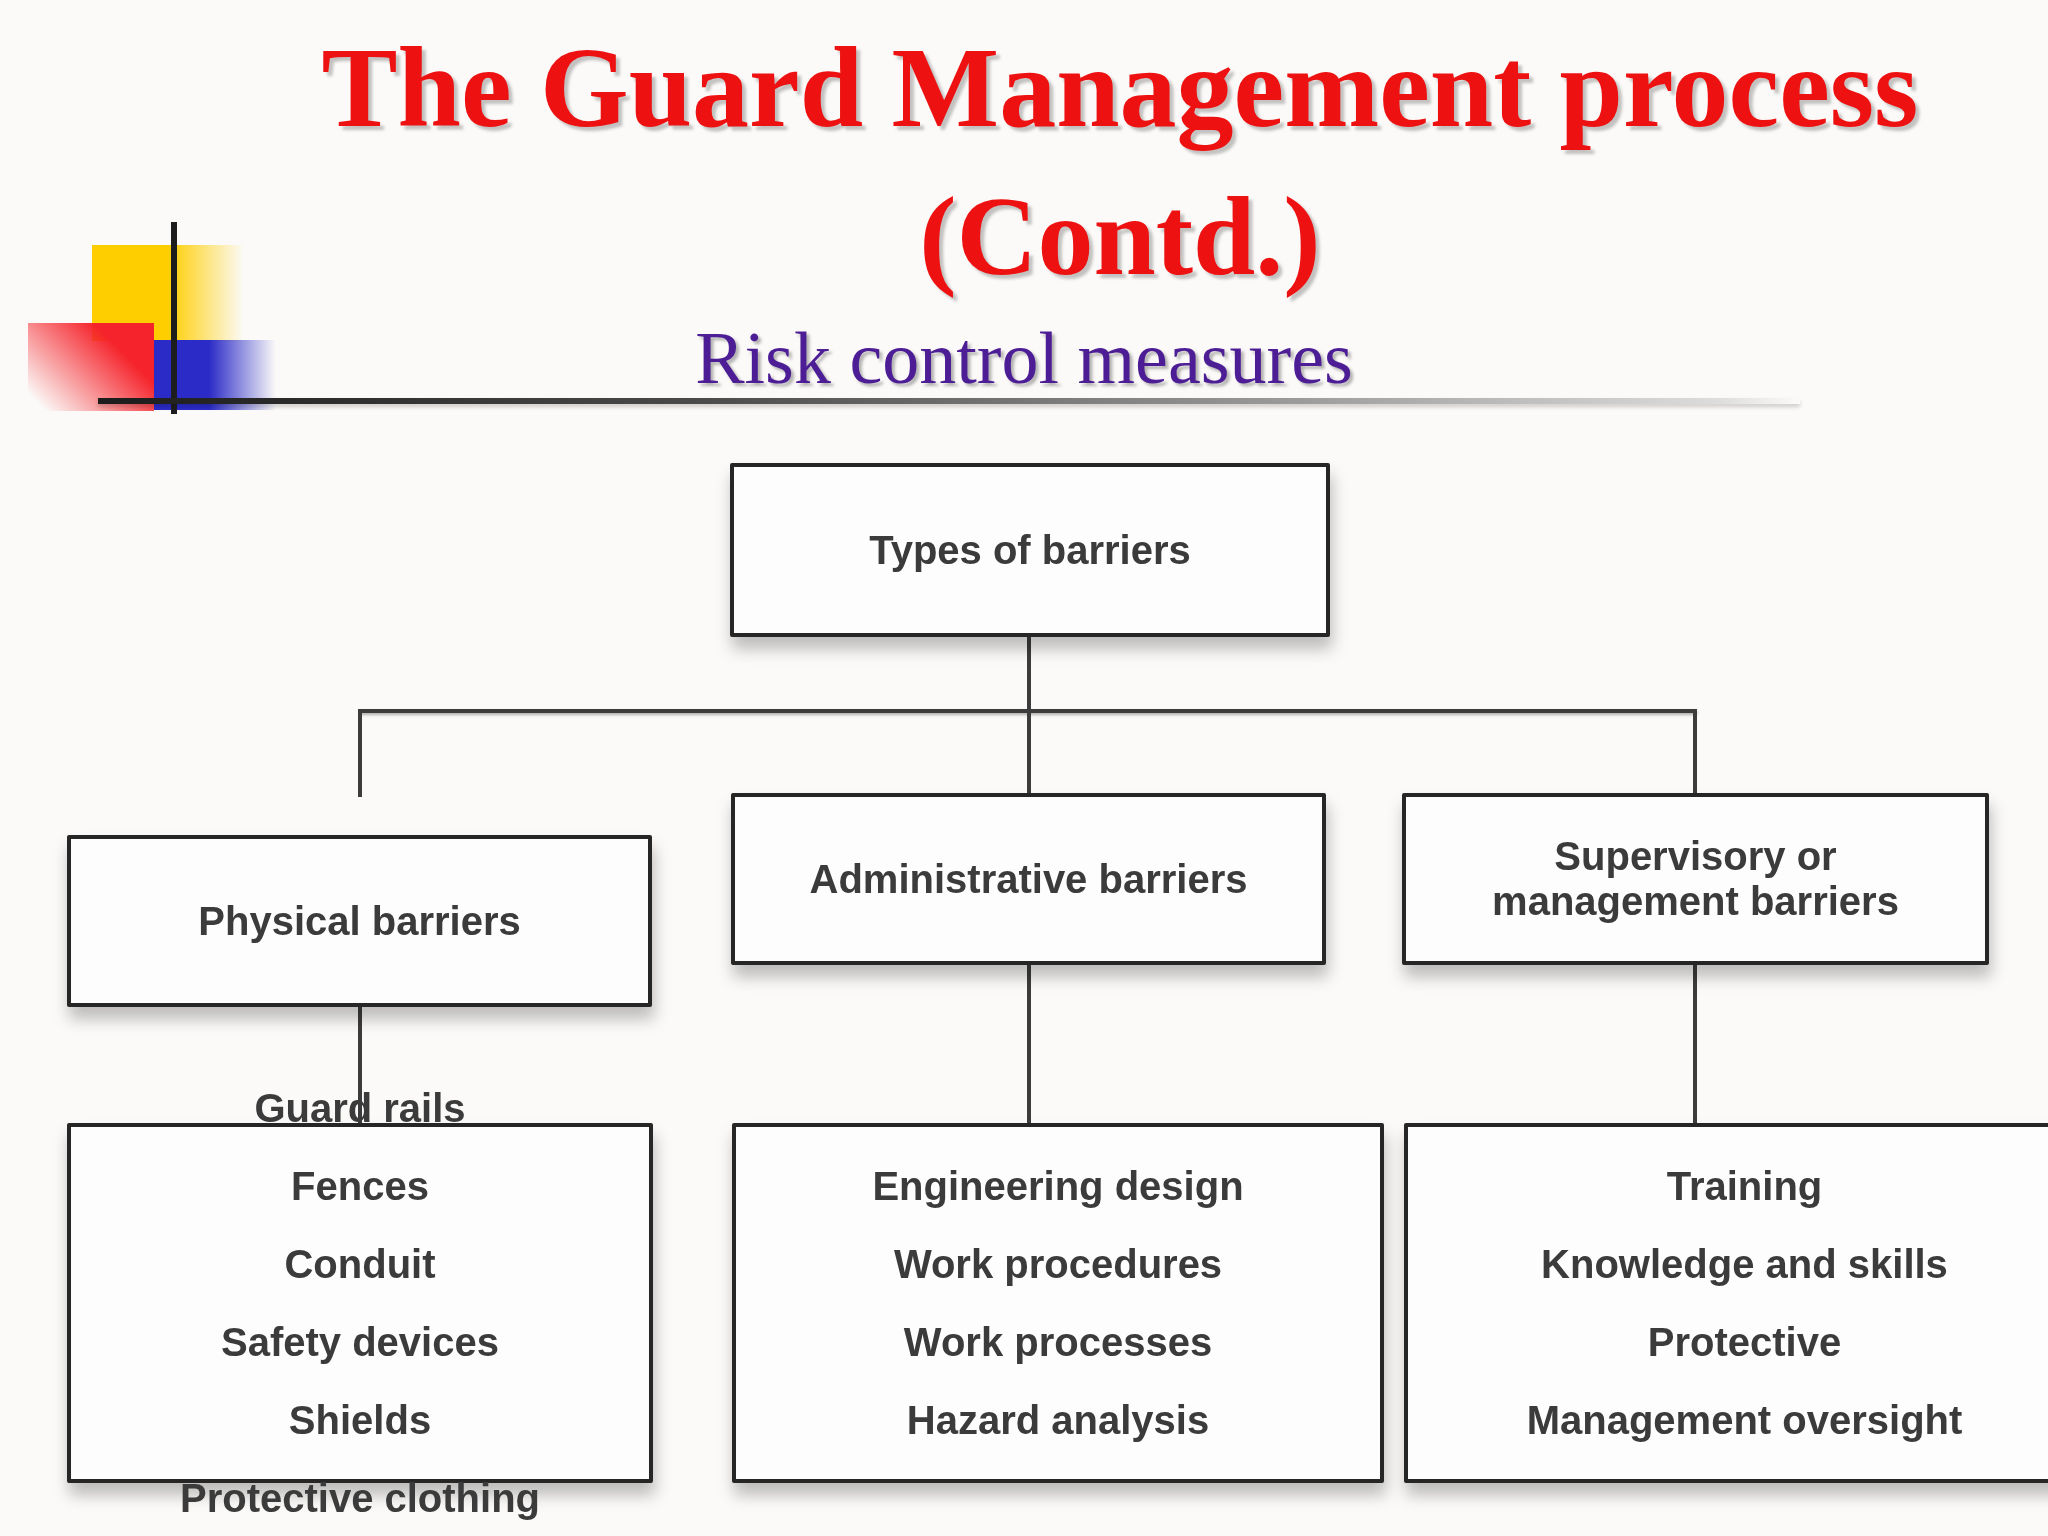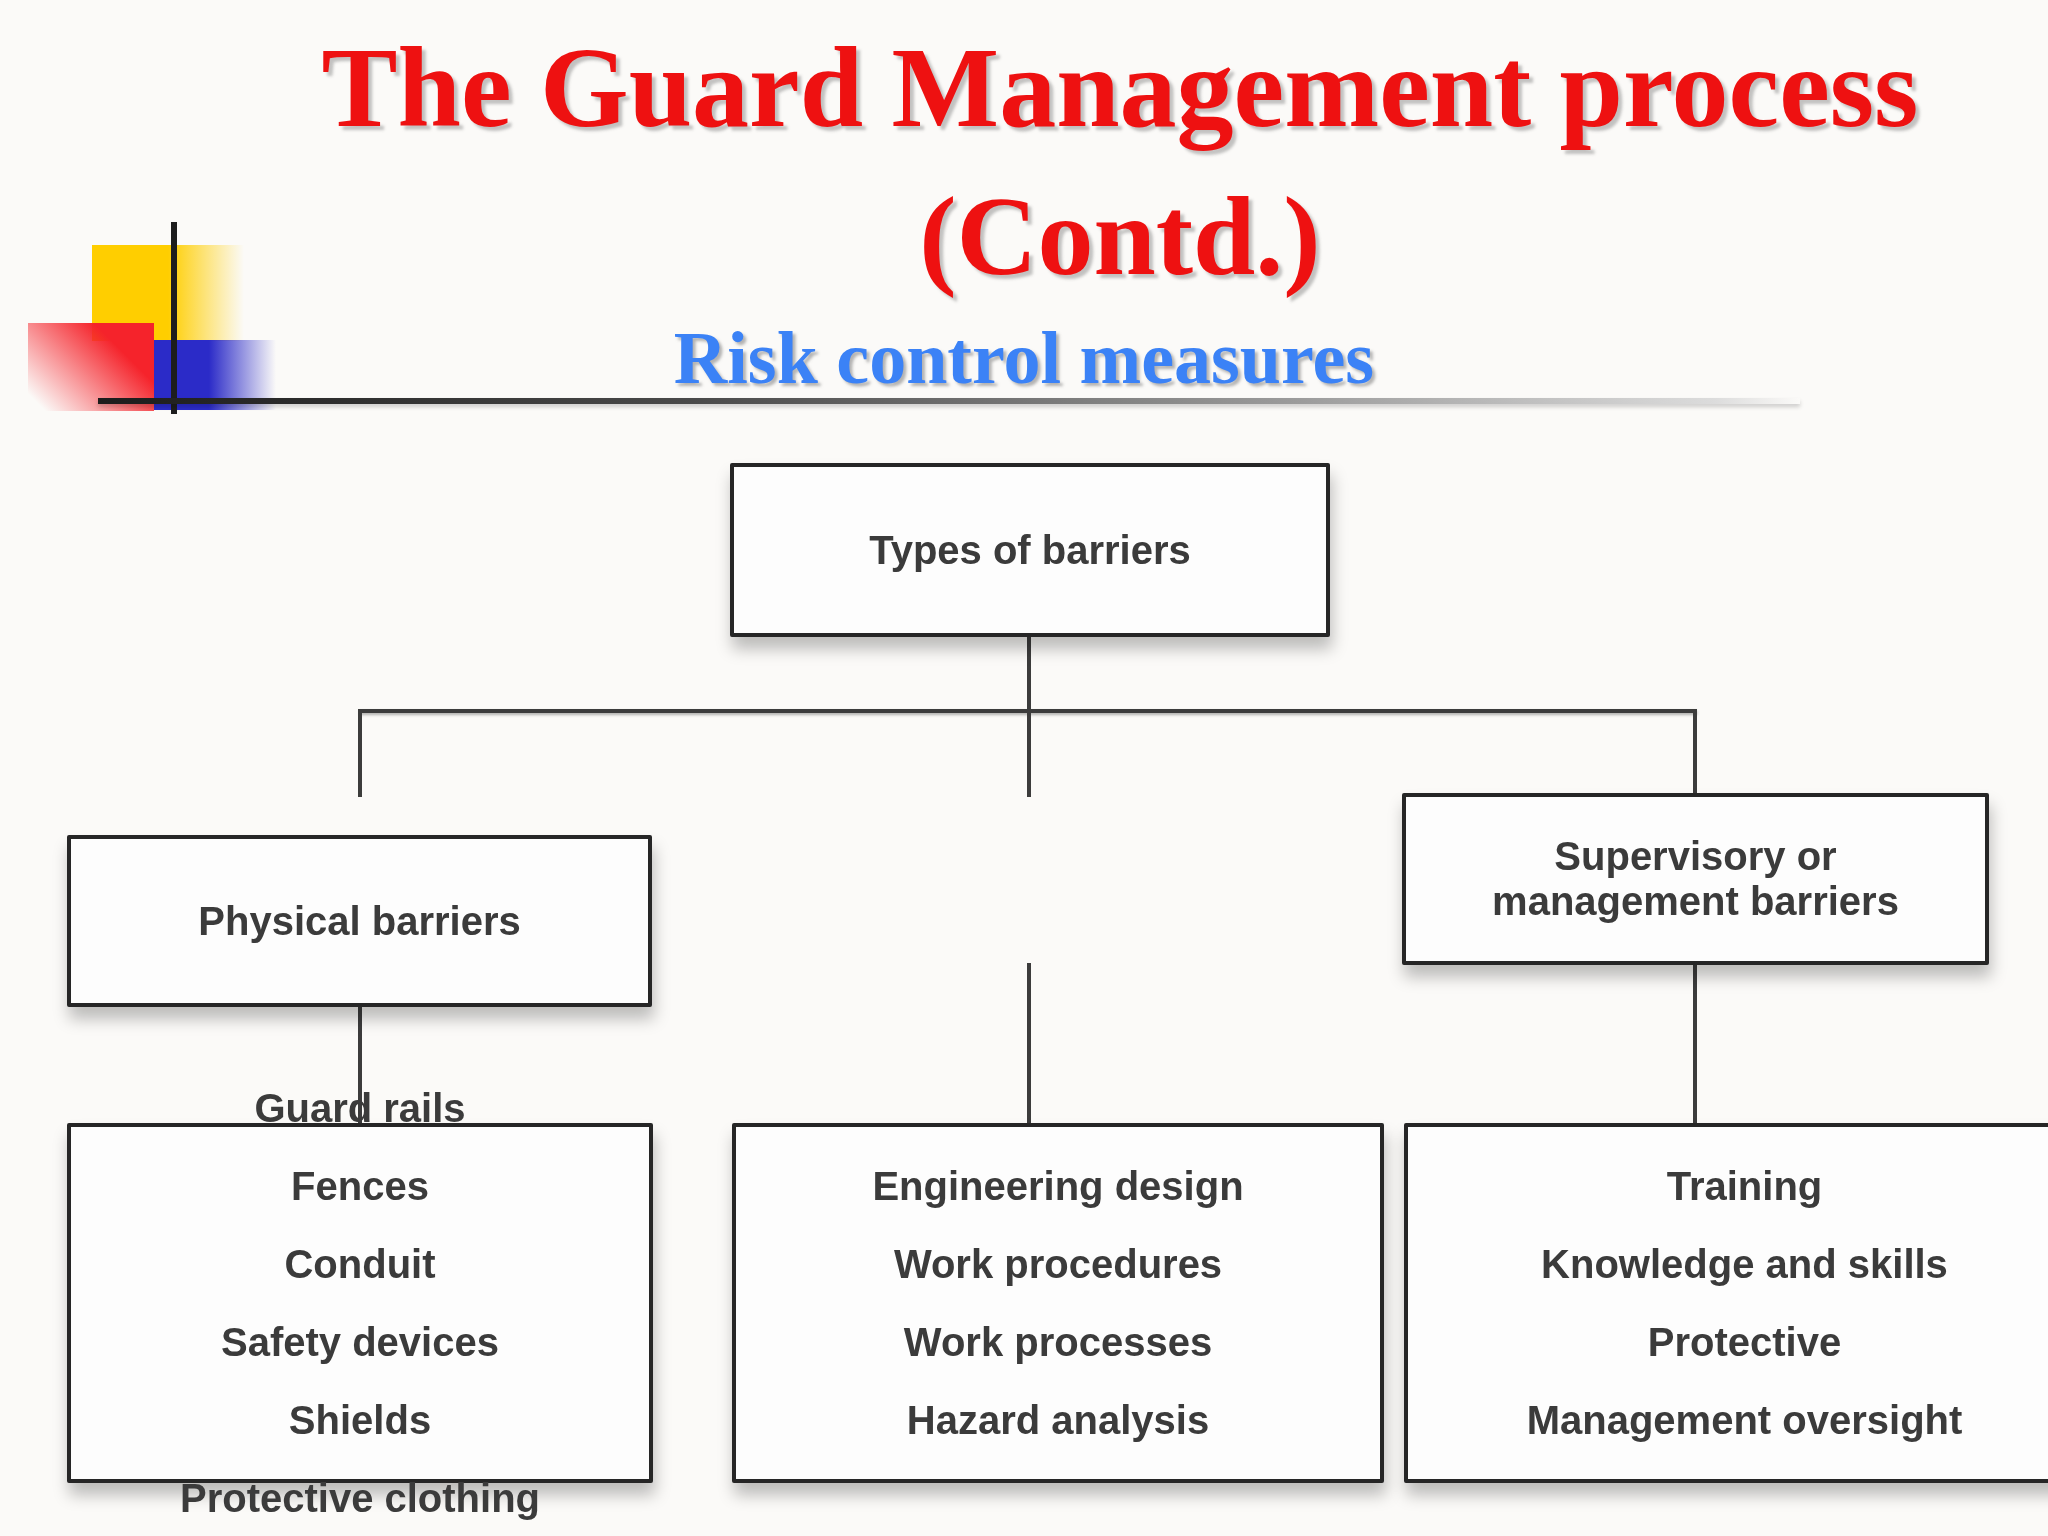--- a/index.html
+++ b/index.html
@@ -45,23 +45,23 @@
     color: #ee1111;
     text-shadow: 4px 4px 3px rgba(125,125,125,0.45);
     line-height: 148px;
   }
   .title .t1 { font-size: 114px; }
   .title .t2 { font-size: 112px; }
   .subtitle {
     position: absolute; left: 0; top: 316px; width: 2048px;
     text-align: center;
     font-family: "Liberation Serif", serif;
-    font-weight: bold;
+    font-weight: normal;
     font-size: 74px;
-    color: #3b82f6;
+    color: #4c1d95;
     text-shadow: 3px 3px 3px rgba(110,110,110,0.5);
   }
 
   
   .conn { position: absolute; background: #3c3c3c; }
   .conn.v { width: 4px; }
   .conn.h { height: 4px; box-shadow: 0 2px 3px rgba(0,0,0,0.3); }
 
   
   .box {
@@ -110,20 +110,23 @@
   <div class="conn v" style="left:1027px; top:963px; height:164px;"></div>
   <div class="conn v" style="left:1693px; top:963px; height:164px;"></div>
 
   <div class="box label-box" style="left:730px; top:463px; width:600px; height:174px;">
     <span class="lbl">Types of barriers</span>
   </div>
 
   <div class="box label-box" style="left:67px; top:835px; width:585px; height:172px;">
     <span class="lbl">Physical barriers</span>
   </div>
+  <div class="box label-box" style="left:731px; top:793px; width:595px; height:172px;">
+    <span class="lbl">Administrative barriers</span>
+  </div>
   <div class="box label-box" style="left:1402px; top:793px; width:587px; height:172px;">
     <span class="lbl narrow">Supervisory or management barriers</span>
   </div>
 
   <div class="box list-box" style="left:67px; top:1123px; width:586px; height:360px;">
     <div>Guard rails</div>
     <div>Fences</div>
     <div>Conduit</div>
     <div>Safety devices</div>
     <div>Shields</div>

